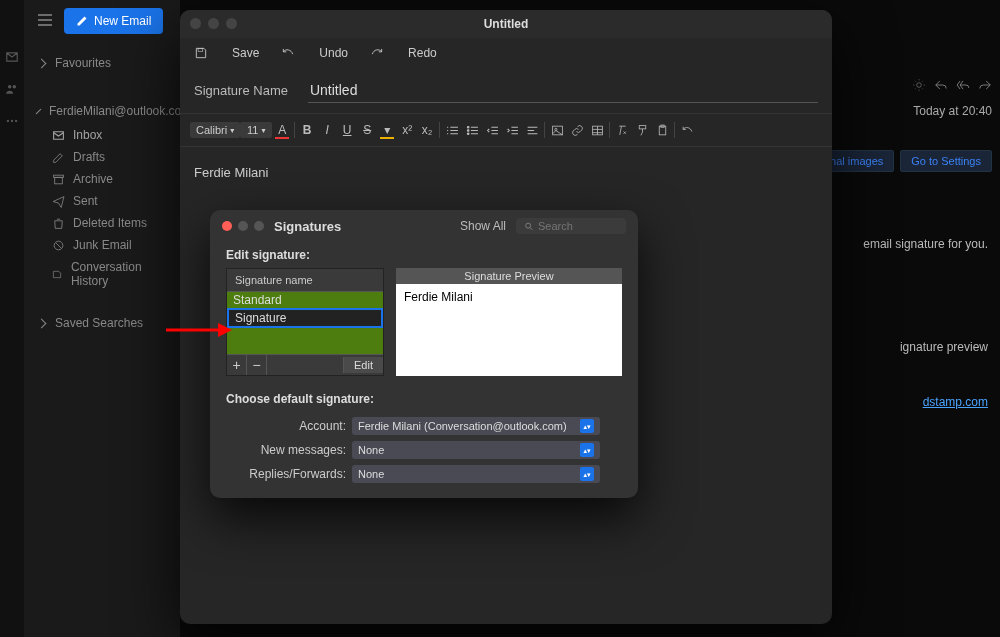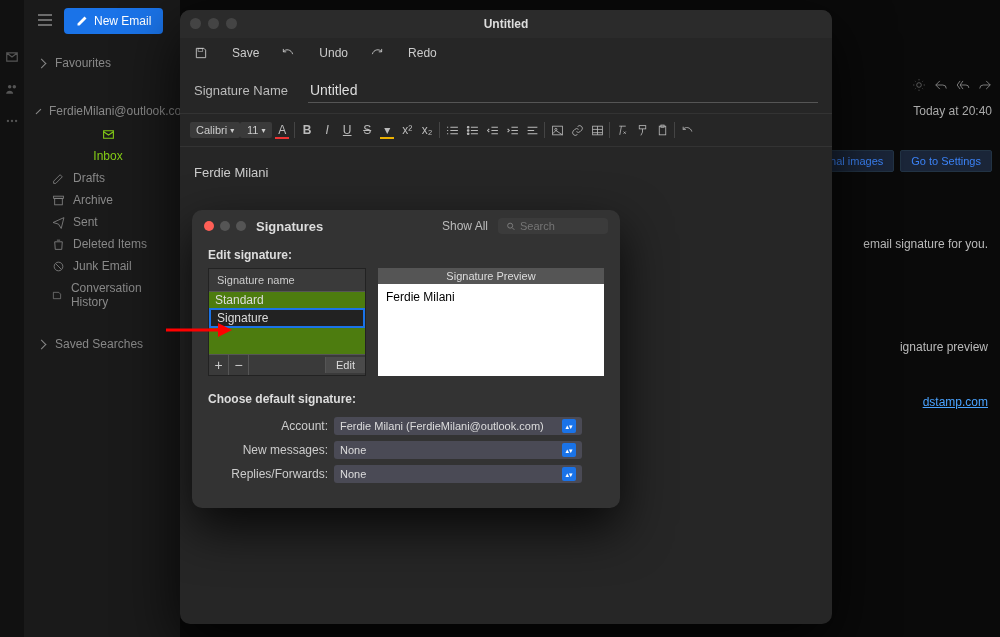--- a/index.html
+++ b/index.html
@@ -9,21 +9,21 @@
   .rail { position:absolute; left:0; top:0; width:24px; height:100%; background:#111; display:flex; flex-direction:column; align-items:center; padding-top:50px; gap:18px; }
   .rail svg { width:14px; height:14px; fill:#555; }
 
   
   .sidebar { position:absolute; left:24px; top:0; bottom:0; width:156px; background:#1a1a1a; padding:8px 4px; }
   .burger { position:absolute; top:14px; left:14px; color:#777;}
   .new-email { position:absolute; top:8px; left:40px; background:#1a73e8; color:#fff; padding:6px 12px; border-radius:4px; font-size:12px; display:flex; align-items:center; gap:6px;}
   .side-section { margin-top:42px; }
   .side-header { display:flex; align-items:center; gap:6px; color:#888; font-size:12px; padding:6px 10px;}
   .side-item { display:flex; align-items:center; gap:8px; padding:4px 12px 4px 24px; font-size:12px; color:#888;}
-  .side-item.active { color:#84cc16;flex-direction:column; }
+  .side-item.active { color:#a3a3a3; }
   .side-item svg { width:13px; height:13px; fill:currentColor; }
   .chev { width:7px;height:7px;border-right:1.5px solid #888;border-bottom:1.5px solid #888;transform:rotate(-45deg);display:inline-block;margin-right:4px;}
   .chev.down { transform:rotate(45deg);}
 
   
   .bg-topright { position:absolute; top:78px; right:8px; display:flex; gap:8px; align-items:center;}
   .bg-topright svg{width:14px;height:14px;fill:#888;}
   .bg-time { position:absolute; top:104px; right:8px; font-size:12px; color:#aaa;margin-left:13px;}
   .bg-pill { background:#1a2538; color:#3b82f6; padding:4px 10px; font-size:11px; border-radius:2px; border:1px solid #234; }
   .bg-pills { position:absolute; top:150px; right:8px; display:flex; gap:6px;}
@@ -49,21 +49,21 @@
   .format-sel.small{width:32px;justify-content:center;}
   .fbtn{width:20px;height:20px;display:flex;align-items:center;justify-content:center;color:#bbb;font-size:12px;border-radius:2px;}
   .divider{width:1px;height:16px;background:#444;margin:0 2px;}
   .acolor{position:relative;}
   .acolor::after{content:'';position:absolute;bottom:1px;left:3px;right:3px;height:2px;background:#e33;}
   .hili::after{background:#ecb100;}
 
   .canvas{padding:18px 14px;color:#ccc;font-size:13px;}
 
   
-  .sig-modal{position:absolute;left:12px;top:200px;width:428px;background:#333;border-radius:10px;box-shadow:0 20px 50px rgba(0,0,0,.8);padding-bottom:22px;}
+  .sig-modal{position:absolute;left:30px;top:200px;width:428px;background:#333;border-radius:10px;box-shadow:0 20px 50px rgba(0,0,0,.8);padding-bottom:12px;}
   .sig-top{display:flex;align-items:center;padding:8px 12px;gap:10px;}
   .sig-traffic{display:flex;gap:6px;}
   .sdot{width:10px;height:10px;border-radius:50%;background:#555;}
   .sdot.red{background:#ff5f56;}
   .sig-title{color:#ddd;font-size:13px;font-weight:600;}
   .sig-spacer{flex:1;}
   .show-all{color:#bbb;font-size:12px;}
   .search-wrap{display:flex;align-items:center;gap:4px;background:#3b3b3b;border-radius:4px;padding:2px 8px;width:110px;}
   .search-wrap input{background:transparent;border:none;color:#ccc;font-size:11px;width:80px;}
   .edit-label{color:#ddd;font-size:12px;font-weight:600;padding:6px 16px;}
@@ -389,21 +389,21 @@
       </div>
       <div class="sig-preview">
         <div class="prev-head">Signature Preview</div>
         <div class="prev-body"><span>Ferdie Milani</span></div>
       </div>
     </div>
     <div class="choose-label">Choose default signature:</div>
     <div class="def-row">
       <span class="def-label">Account:</span>
       <div class="def-select">
-          <span>Ferdie Milani (FerdieMilani@outlook.com)</span>
+          <span>Ferdie Milani (Conversation@outlook.com)</span>
           <span class="sel-arrows">▴▾</span>
         </div>
     </div>
     <div class="def-row">
       <span class="def-label">New messages:</span>
       <div class="def-select">
           <span>None</span>
           <span class="sel-arrows">▴▾</span>
         </div>
     </div>

